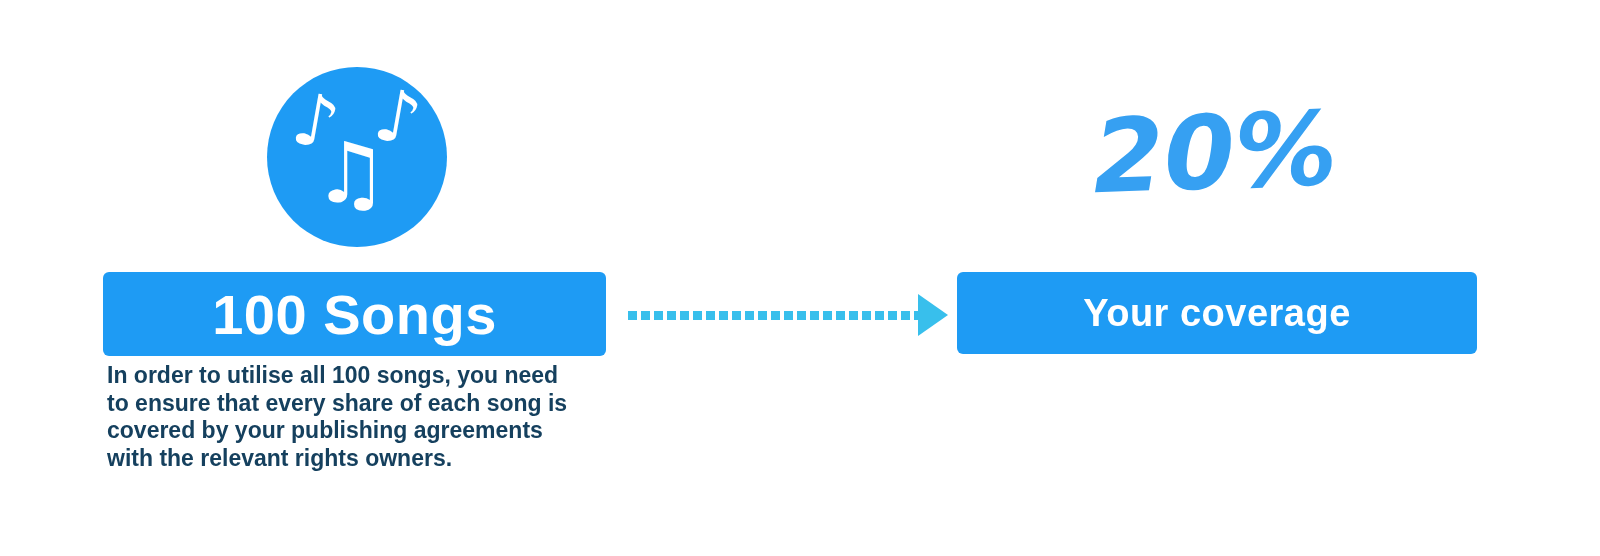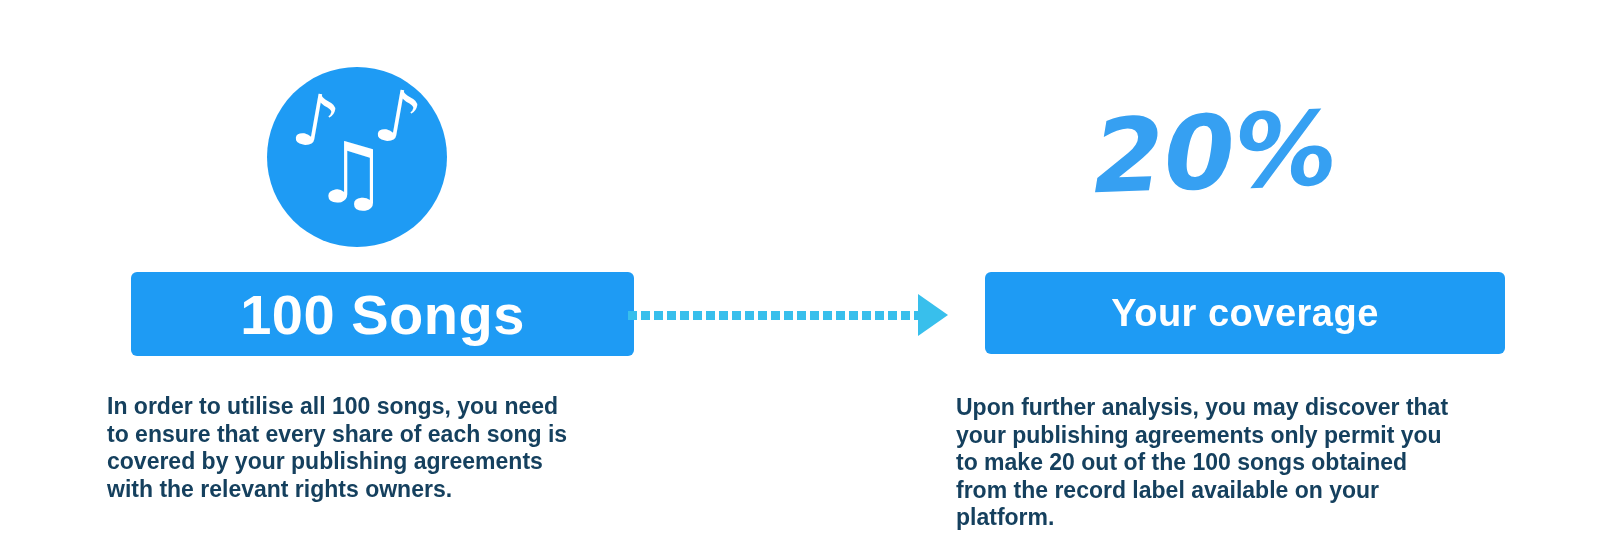--- a/index.html
+++ b/index.html
@@ -28,31 +28,29 @@
   .note.n1 { left:26px;  top:18px; font-size:72px; transform:rotate(10deg); }
   .note.n2 { left:46px;  top:64px; font-size:84px; }
   .note.n3 { left:108px; top:14px; font-size:72px; transform:rotate(10deg); }
 
   
   .pill {
     position:absolute; display:flex; align-items:center; justify-content:center;
     background:var(--primary-blue); color:var(--label-white);
     border-radius:6px; font-weight:bold; letter-spacing:0.5px;
     font-family:"Liberation Sans", sans-serif;
-    margin-left:28px;
   }
   .pill-left  { left:103px; top:272px; width:503px; height:84px; font-size:56px; }
   .pill-right { left:957px; top:272px; width:520px; height:82px; font-size:38px; }
 
   
   .desc {
     position:absolute; font-weight:700; font-size:23px; line-height:27.5px;
     color:var(--text-navy); white-space:pre-line;
     font-family:"Liberation Sans", sans-serif;
-    margin-top:31px;
   }
   .desc-left  { left:107px; top:362px; width:520px; }
   .desc-right { left:956px; top:363px; width:545px; }
 
   
   .pct {
     position:absolute; left:1075px; top:102px; width:280px; text-align:center;
     font-family:"DejaVu Sans", sans-serif; font-weight:bold; font-style:italic;
     font-size:102px; line-height:1; color:var(--percent-blue);
     transform:rotate(-2deg);
@@ -92,19 +90,14 @@
 
   <div class="arrow-dashes"></div>
   <div class="arrow-head"></div>
 
   <div class="pct">20%</div>
 
   <div class="pill pill-right">
     <span>Your coverage</span>
   </div>
 
-  <p class="desc desc-right">Upon further analysis, you may discover that
-your publishing agreements only permit you
-to make 20 out of the 100 songs obtained
-from the record label available on your
-platform.</p>
 
 </div>
 
 </body></html>

